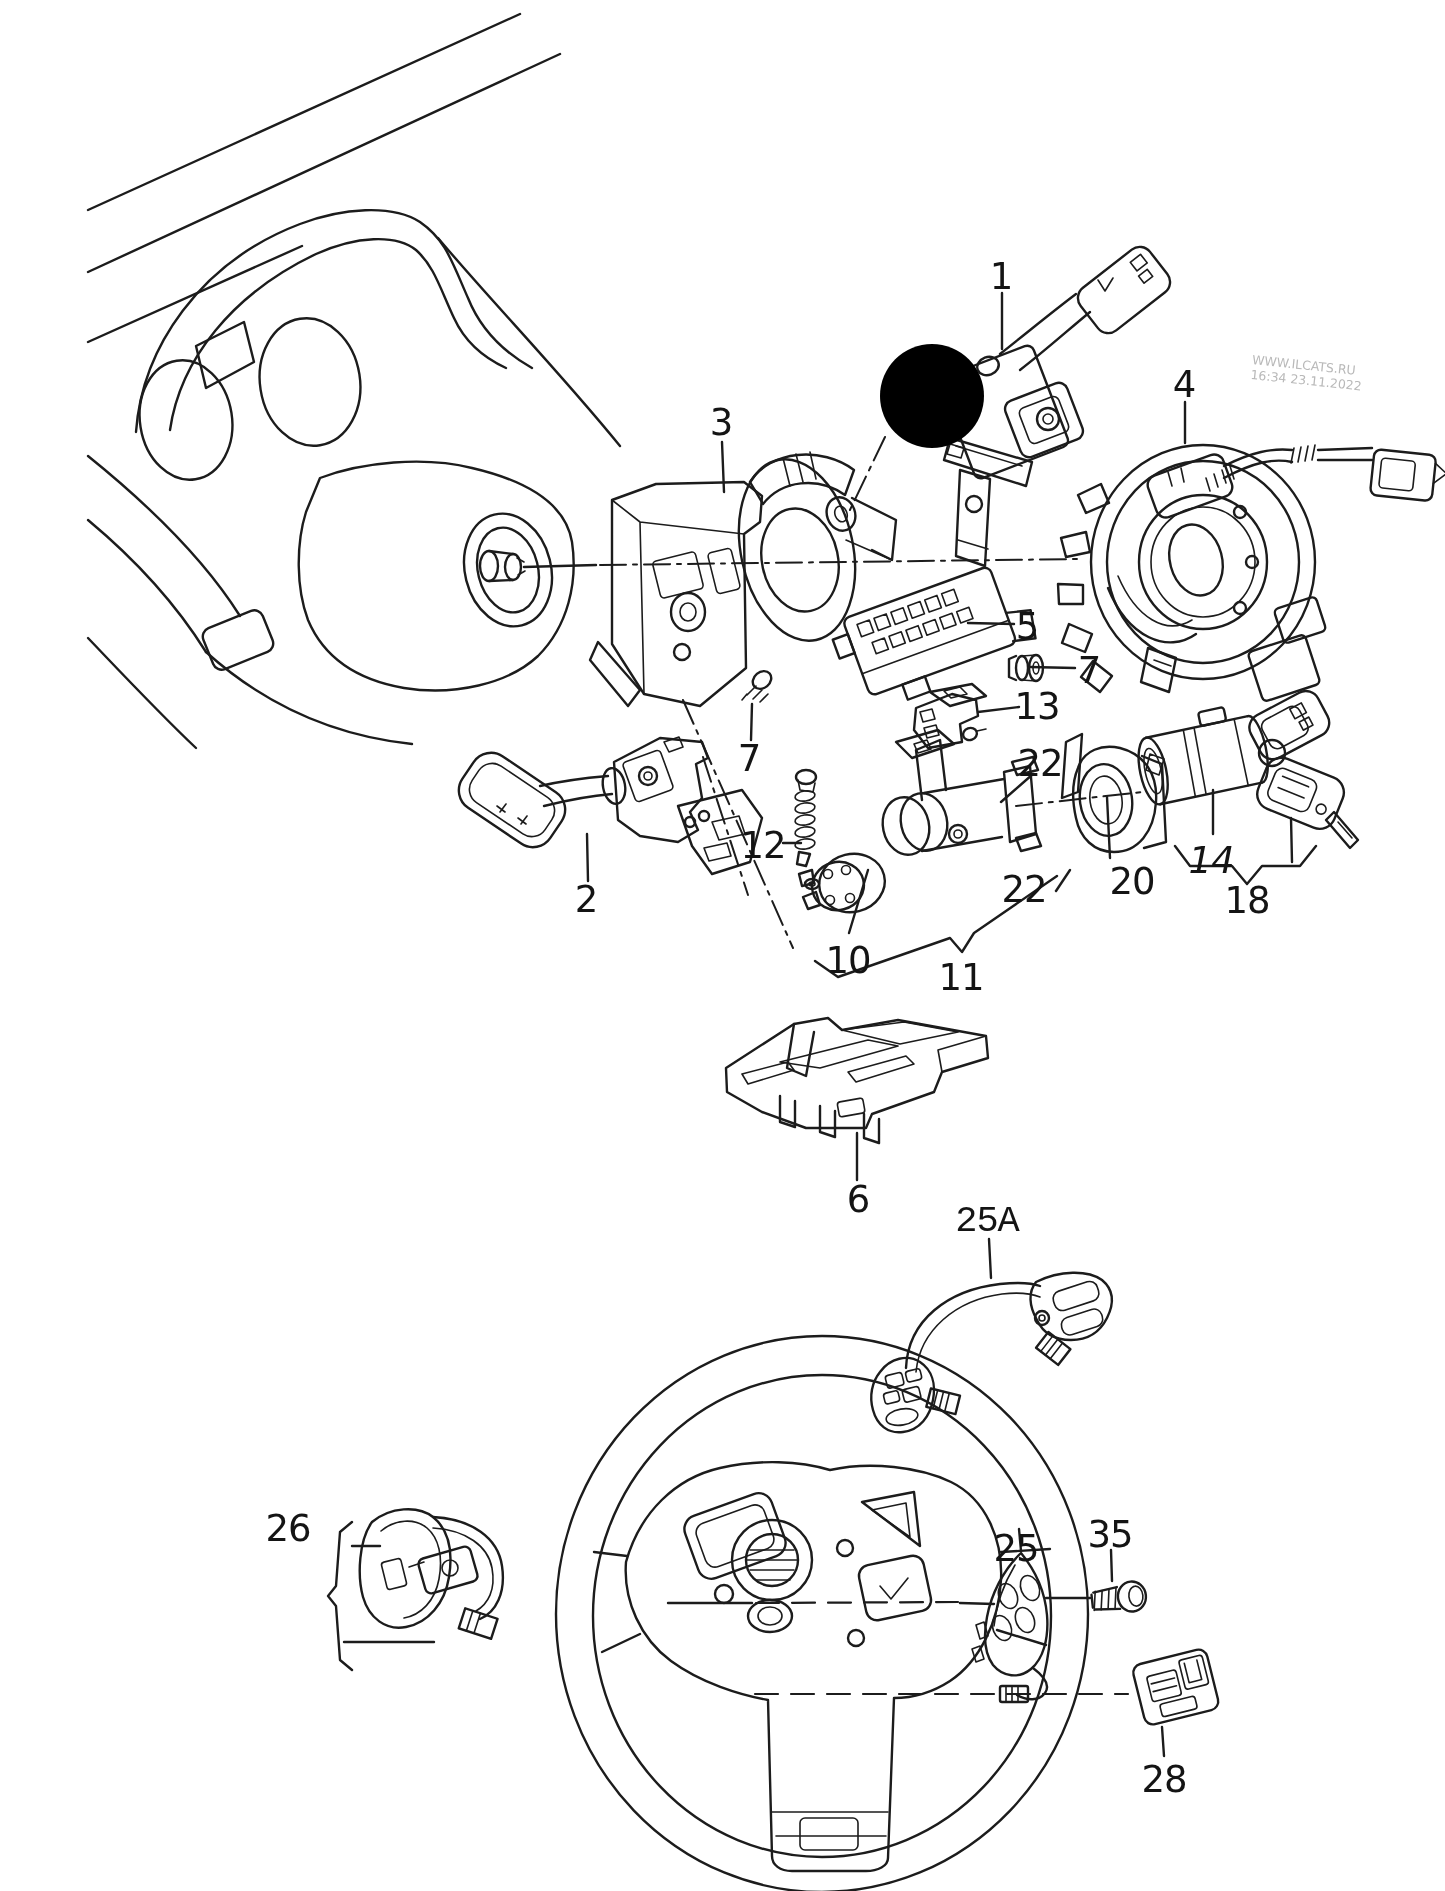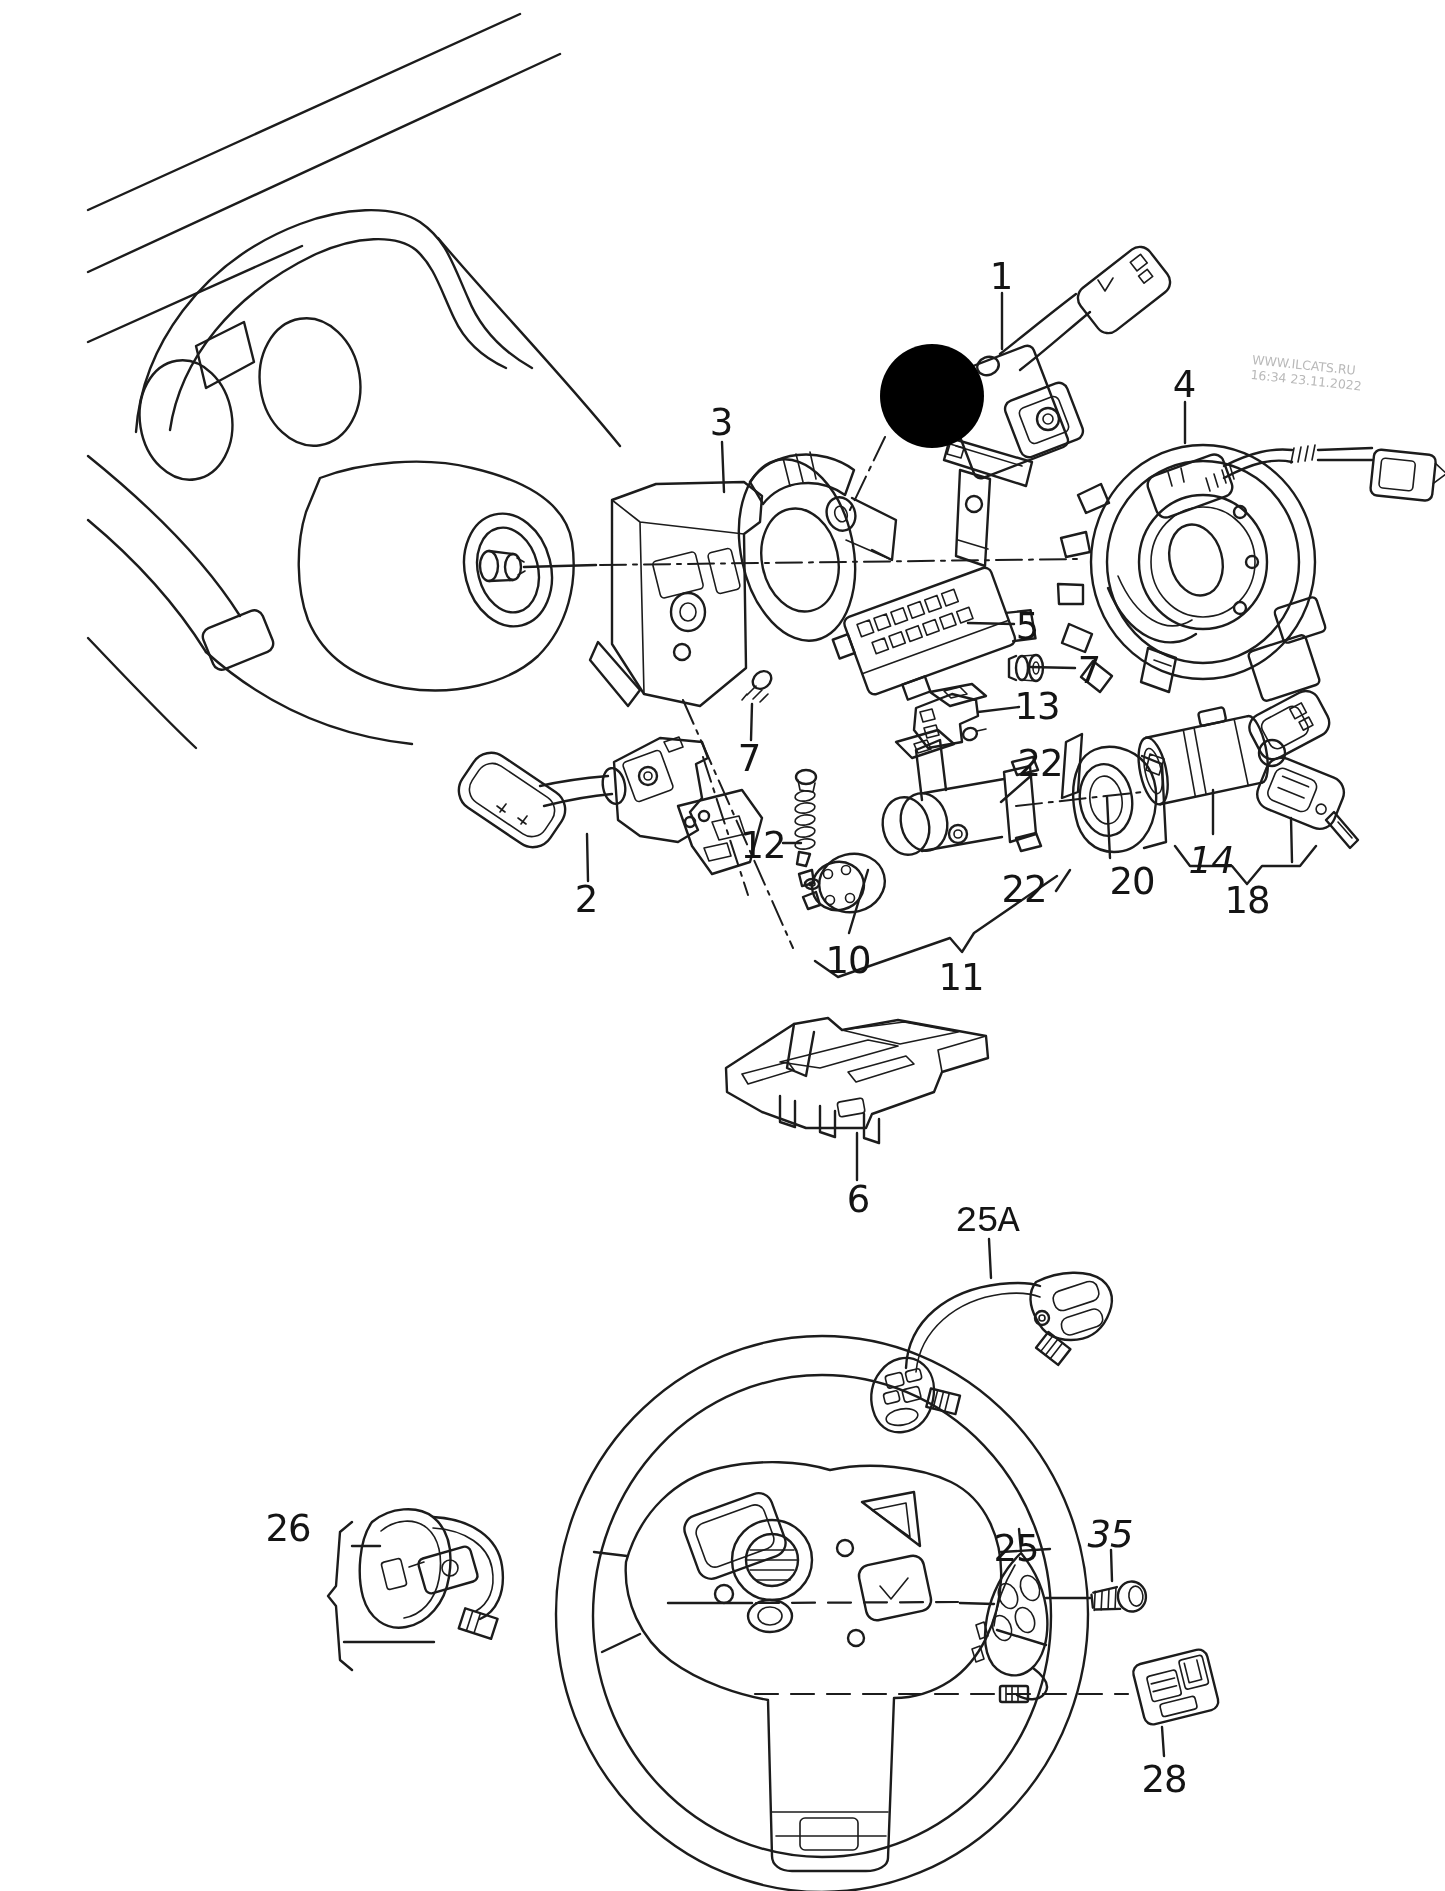--- a/index.html
+++ b/index.html
@@ -415,21 +415,21 @@
       <div class="callout" style="left: 1024px; top: 889px;">22</div>
       <div class="callout" style="left: 1110px; top: 881px; margin-left: 22px;">20</div>
       <div class="callout" style="left: 848px; top: 960px;">10</div>
       <div class="callout" style="left: 961px; top: 977px;">11</div>
       <div class="callout" style="left: 1211px; top: 860px; font-style: italic;">14</div>
       <div class="callout" style="left: 1247px; top: 900px;">18</div>
       <div class="callout" style="left: 858px; top: 1199px;">6</div>
       <div class="callout" style="left: 987px; top: 1221px; font-family: Liberation Mono, monospace;">25A</div>
       <div class="callout" style="left: 288px; top: 1528px;">26</div>
       <div class="callout" style="left: 1016px; top: 1512px; margin-top: 36px;">25</div>
-      <div class="callout" style="left: 1110px; top: 1534px; font-style: italic;">35</div>
+      <div class="callout" style="left: 1110px; top: 1534px;">35</div>
       <div class="callout" style="left: 1164px; top: 1779px;">28</div>
     </div>
 
   <div class="watermark">
     <span>WWW.ILCATS.RU</span>
     <span>16:34 23.11.2022</span>
   </div>
 
 </div>
 

